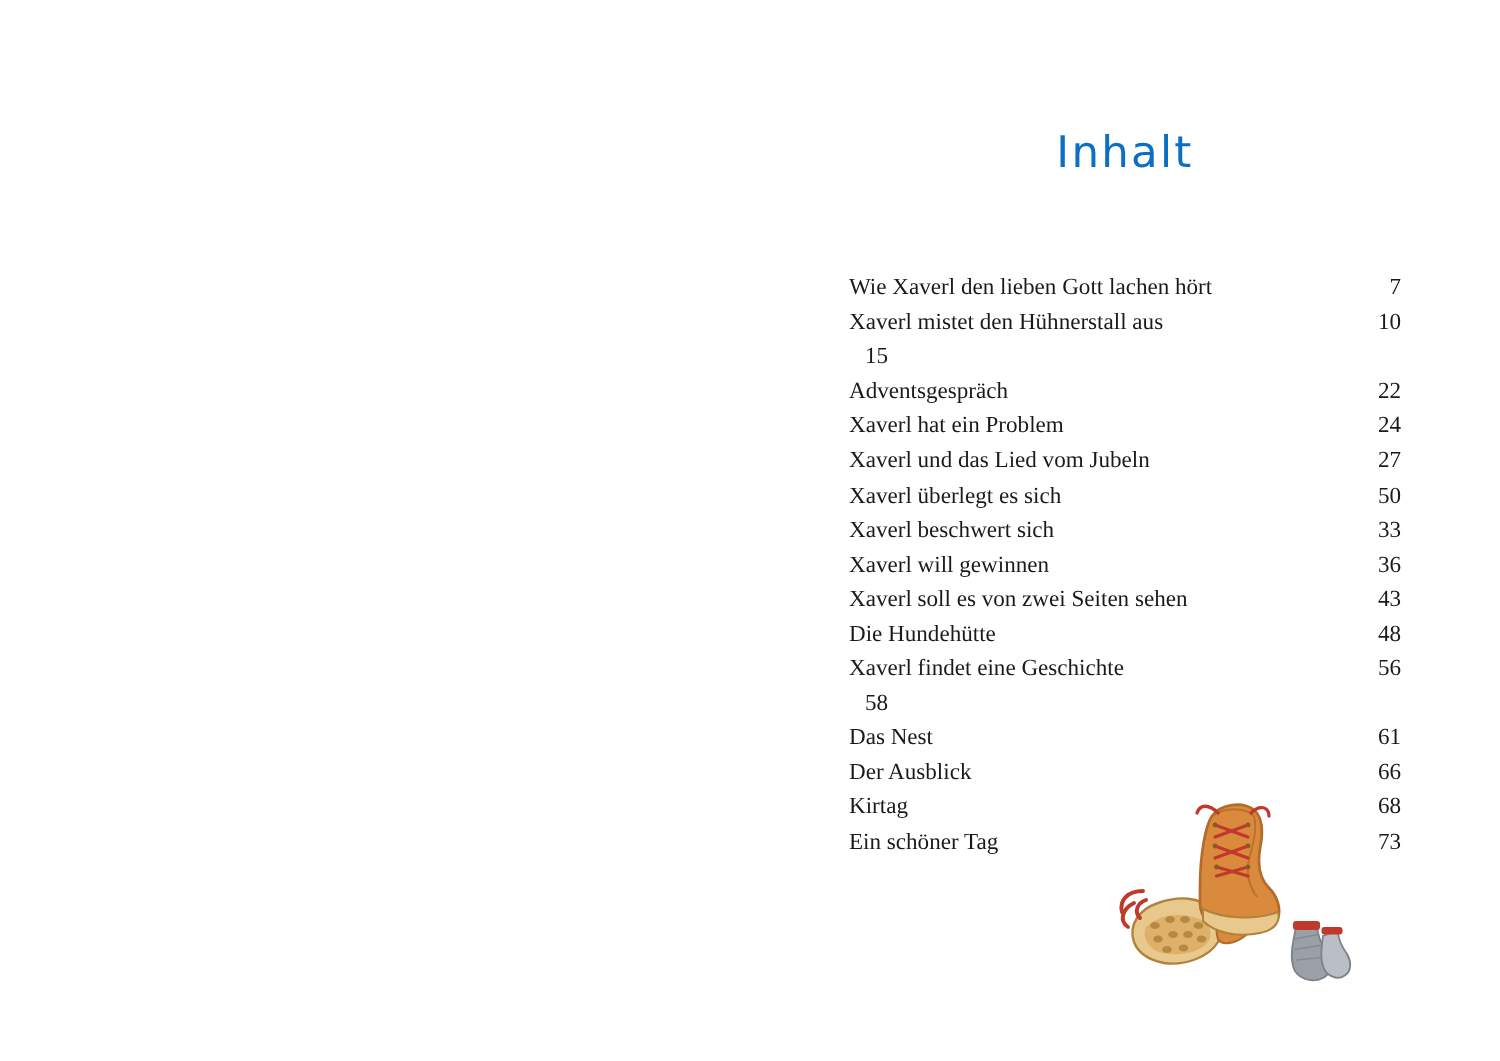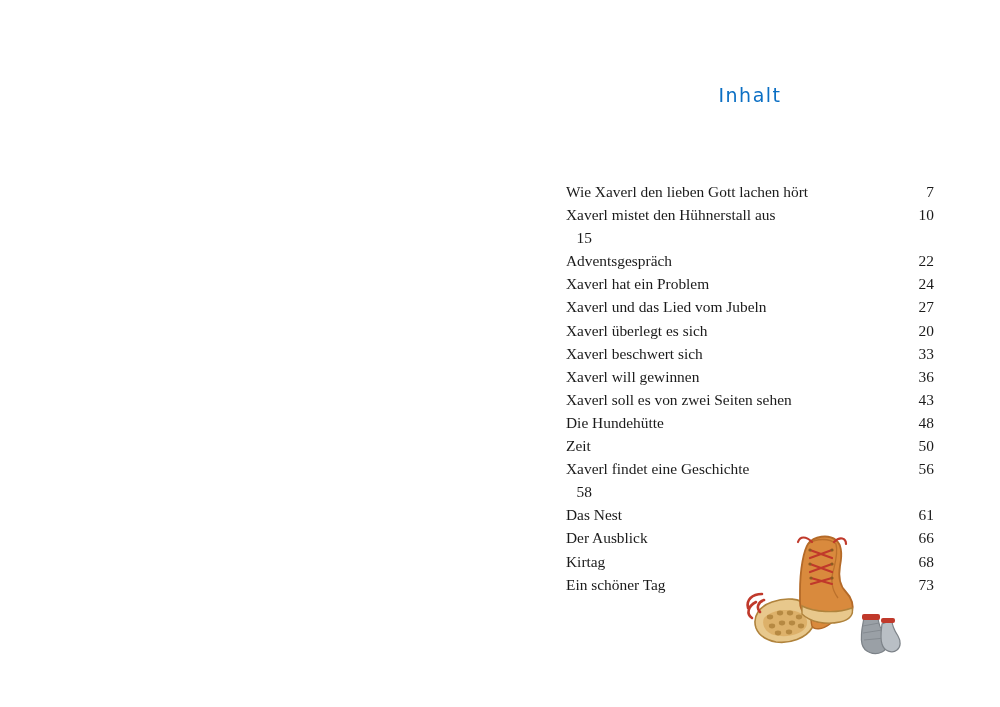--- a/index.html
+++ b/index.html
@@ -22,21 +22,21 @@
   }
 
   
   .toc-title {
     position: absolute;
     left: 565px;
     top: 84px;
     width: 370px;
     text-align: center;
     font-family: "DejaVu Sans", sans-serif;
-    font-size: 19px;
+    font-size: 29px;
     font-weight: 400;
     letter-spacing: 1.5px;
     color: #0b6fc4;
   }
 
   
   .toc {
     position: absolute;
     left: 566px;
     top: 180px;
@@ -100,41 +100,37 @@
       <div class="toc-row">
         <span class="toc-entry">Xaverl hat ein Problem</span>
         <span class="toc-page">24</span>
       </div>
       <div class="toc-row">
         <span class="toc-entry">Xaverl und das Lied vom Jubeln</span>
         <span class="toc-page">27</span>
       </div>
       <div class="toc-row">
         <span class="toc-entry">Xaverl überlegt es sich</span>
-        <span class="toc-page">20</span>
+        <span class="toc-page">50</span>
       </div>
       <div class="toc-row">
         <span class="toc-entry">Xaverl beschwert sich</span>
         <span class="toc-page">33</span>
       </div>
       <div class="toc-row">
         <span class="toc-entry">Xaverl will gewinnen</span>
         <span class="toc-page">36</span>
       </div>
       <div class="toc-row">
         <span class="toc-entry">Xaverl soll es von zwei Seiten sehen</span>
         <span class="toc-page">43</span>
       </div>
       <div class="toc-row">
         <span class="toc-entry">Die Hundehütte</span>
         <span class="toc-page">48</span>
-      </div>
-      <div class="toc-row">
-        <span class="toc-entry">Zeit</span>
-        <span class="toc-page">50</span>
       </div>
       <div class="toc-row">
         <span class="toc-entry">Xaverl findet eine Geschichte</span>
         <span class="toc-page">56</span>
       </div>
       <div class="toc-row">
         <span class="toc-page">58</span>
       </div>
       <div class="toc-row">
         <span class="toc-entry">Das Nest</span>

